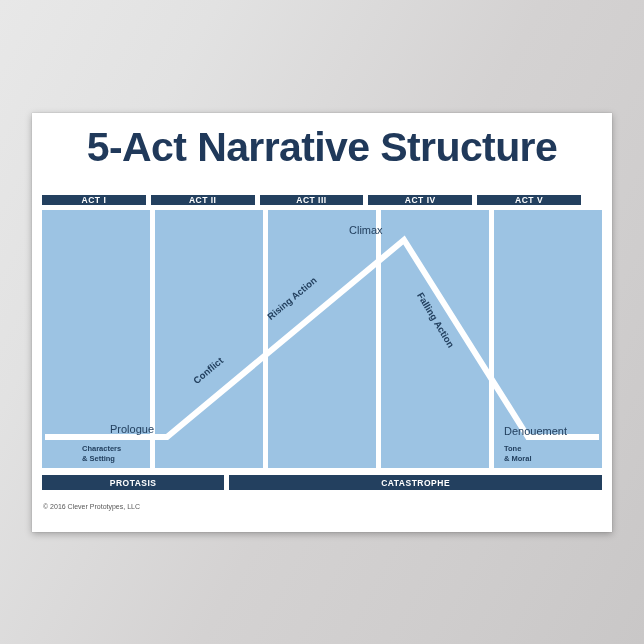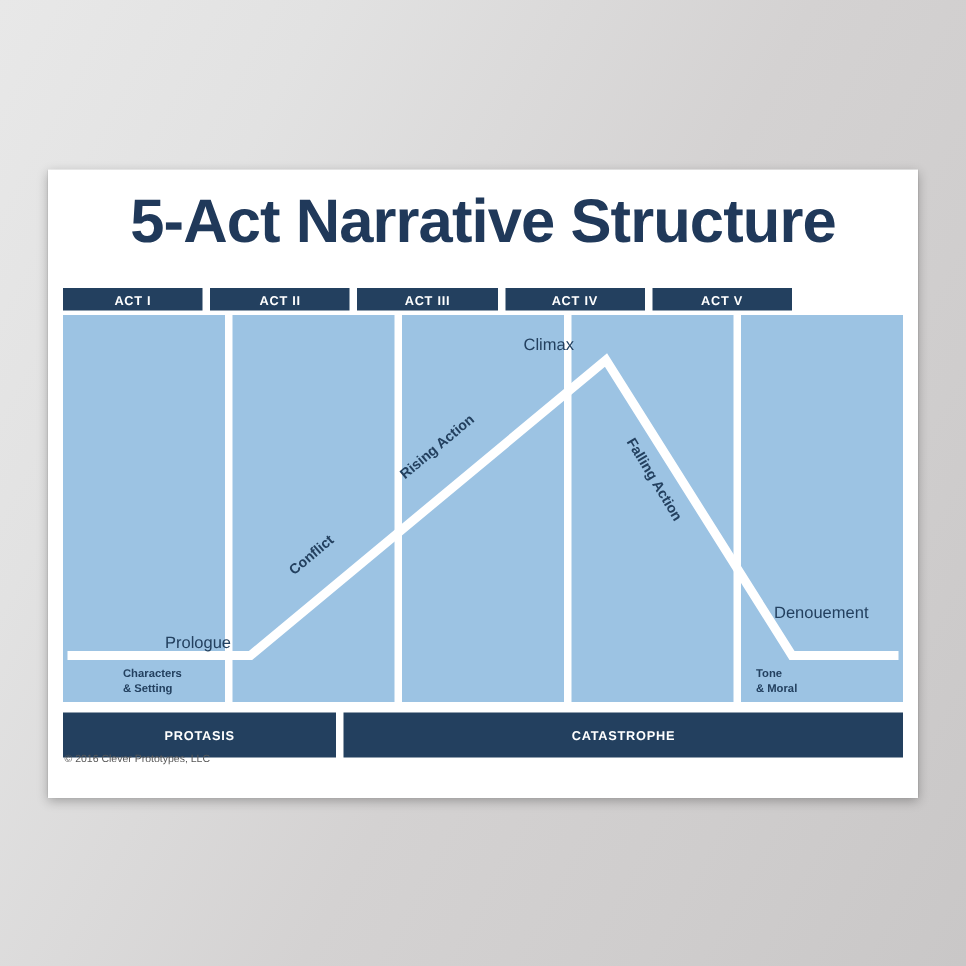--- a/index.html
+++ b/index.html
@@ -43,22 +43,23 @@
 
   
   .band {
     position: absolute;
     display: flex;
     gap: 5px;
   }
   #act-header-band {
     left: 10px;
     top: 79px;
-    width: 486px;
+    width: 539px;
     height: 15px;
+    align-items: center;
   }
   .act-header {
     flex: 1 1 0;
     background: #23405f;
     color: #ffffff;
     font-size: 8.5px;
     font-weight: bold;
     letter-spacing: 0.5px;
     display: flex;
     align-items: center;
@@ -111,21 +112,21 @@
     font-weight: bold;
     font-size: 9.5px;
     transform-origin: left bottom;
   }
 
   
   #structure-band {
     left: 10px;
     top: 362px;
     width: 560px;
-    height: 30px;
+    height: 15px;
     text-align: center;
   }
   .structure-cell {
     background: #23405f;
     color: #ffffff;
     font-size: 8.5px;
     font-weight: bold;
     letter-spacing: 0.5px;
     display: flex;
     align-items: center;
@@ -223,21 +224,21 @@
   <div class="plot-sub" style="left:50px; top:341px;">&amp; Setting</div>
 
   <div class="plot-label rotated" style="left:166px; top:262px; transform:rotate(-40deg);">Conflict</div>
 
   <div class="plot-label rotated" style="left:240px; top:198px; transform:rotate(-40deg);">Rising Action</div>
 
   <div class="plot-label" style="left:317px; top:111px;">Climax</div>
 
   <div class="plot-label rotated" style="left:383px; top:172px; transform:rotate(59deg);">Falling Action</div>
 
-  <div class="plot-label" style="left:472px; top:290px;margin-left:12px;">Denouement</div>
+  <div class="plot-label" style="left:472px; top:312px;">Denouement</div>
   <div class="plot-sub" style="left:472px; top:331px;">Tone</div>
   <div class="plot-sub" style="left:472px; top:341px;">&amp; Moral</div>
 
   <div class="band" id="structure-band">
     <div class="structure-cell span-1">PROTASIS</div>
     <div class="structure-cell span-2">CATASTROPHE</div>
   </div>
 
   <div id="copyright">© 2016 Clever Prototypes, LLC</div>
 

